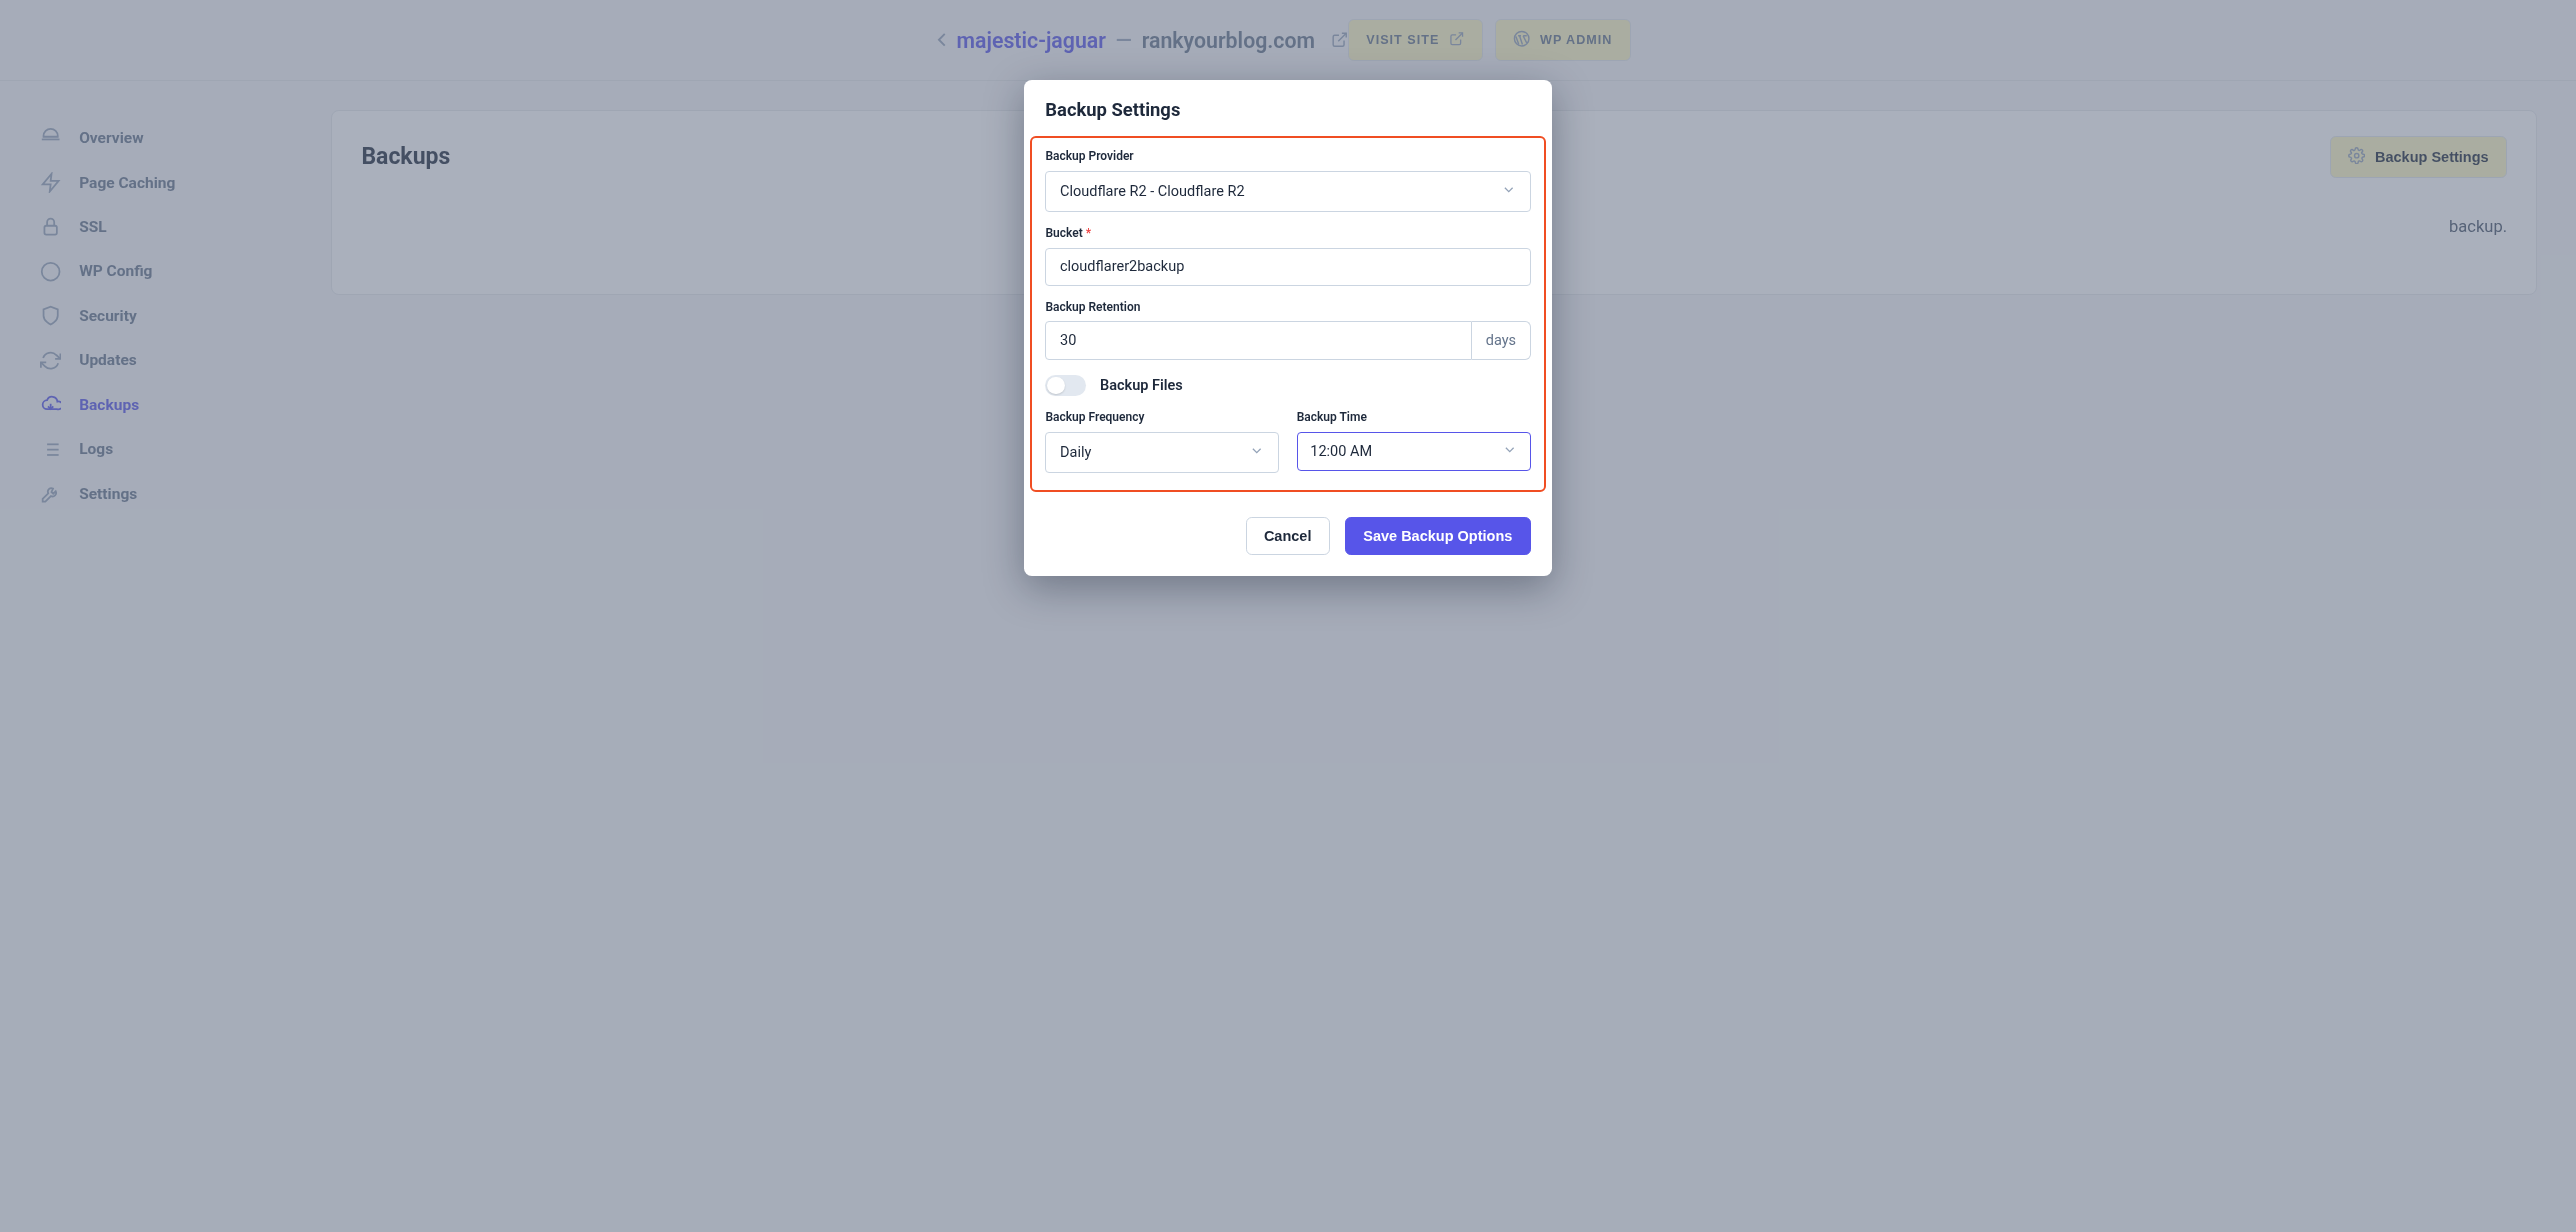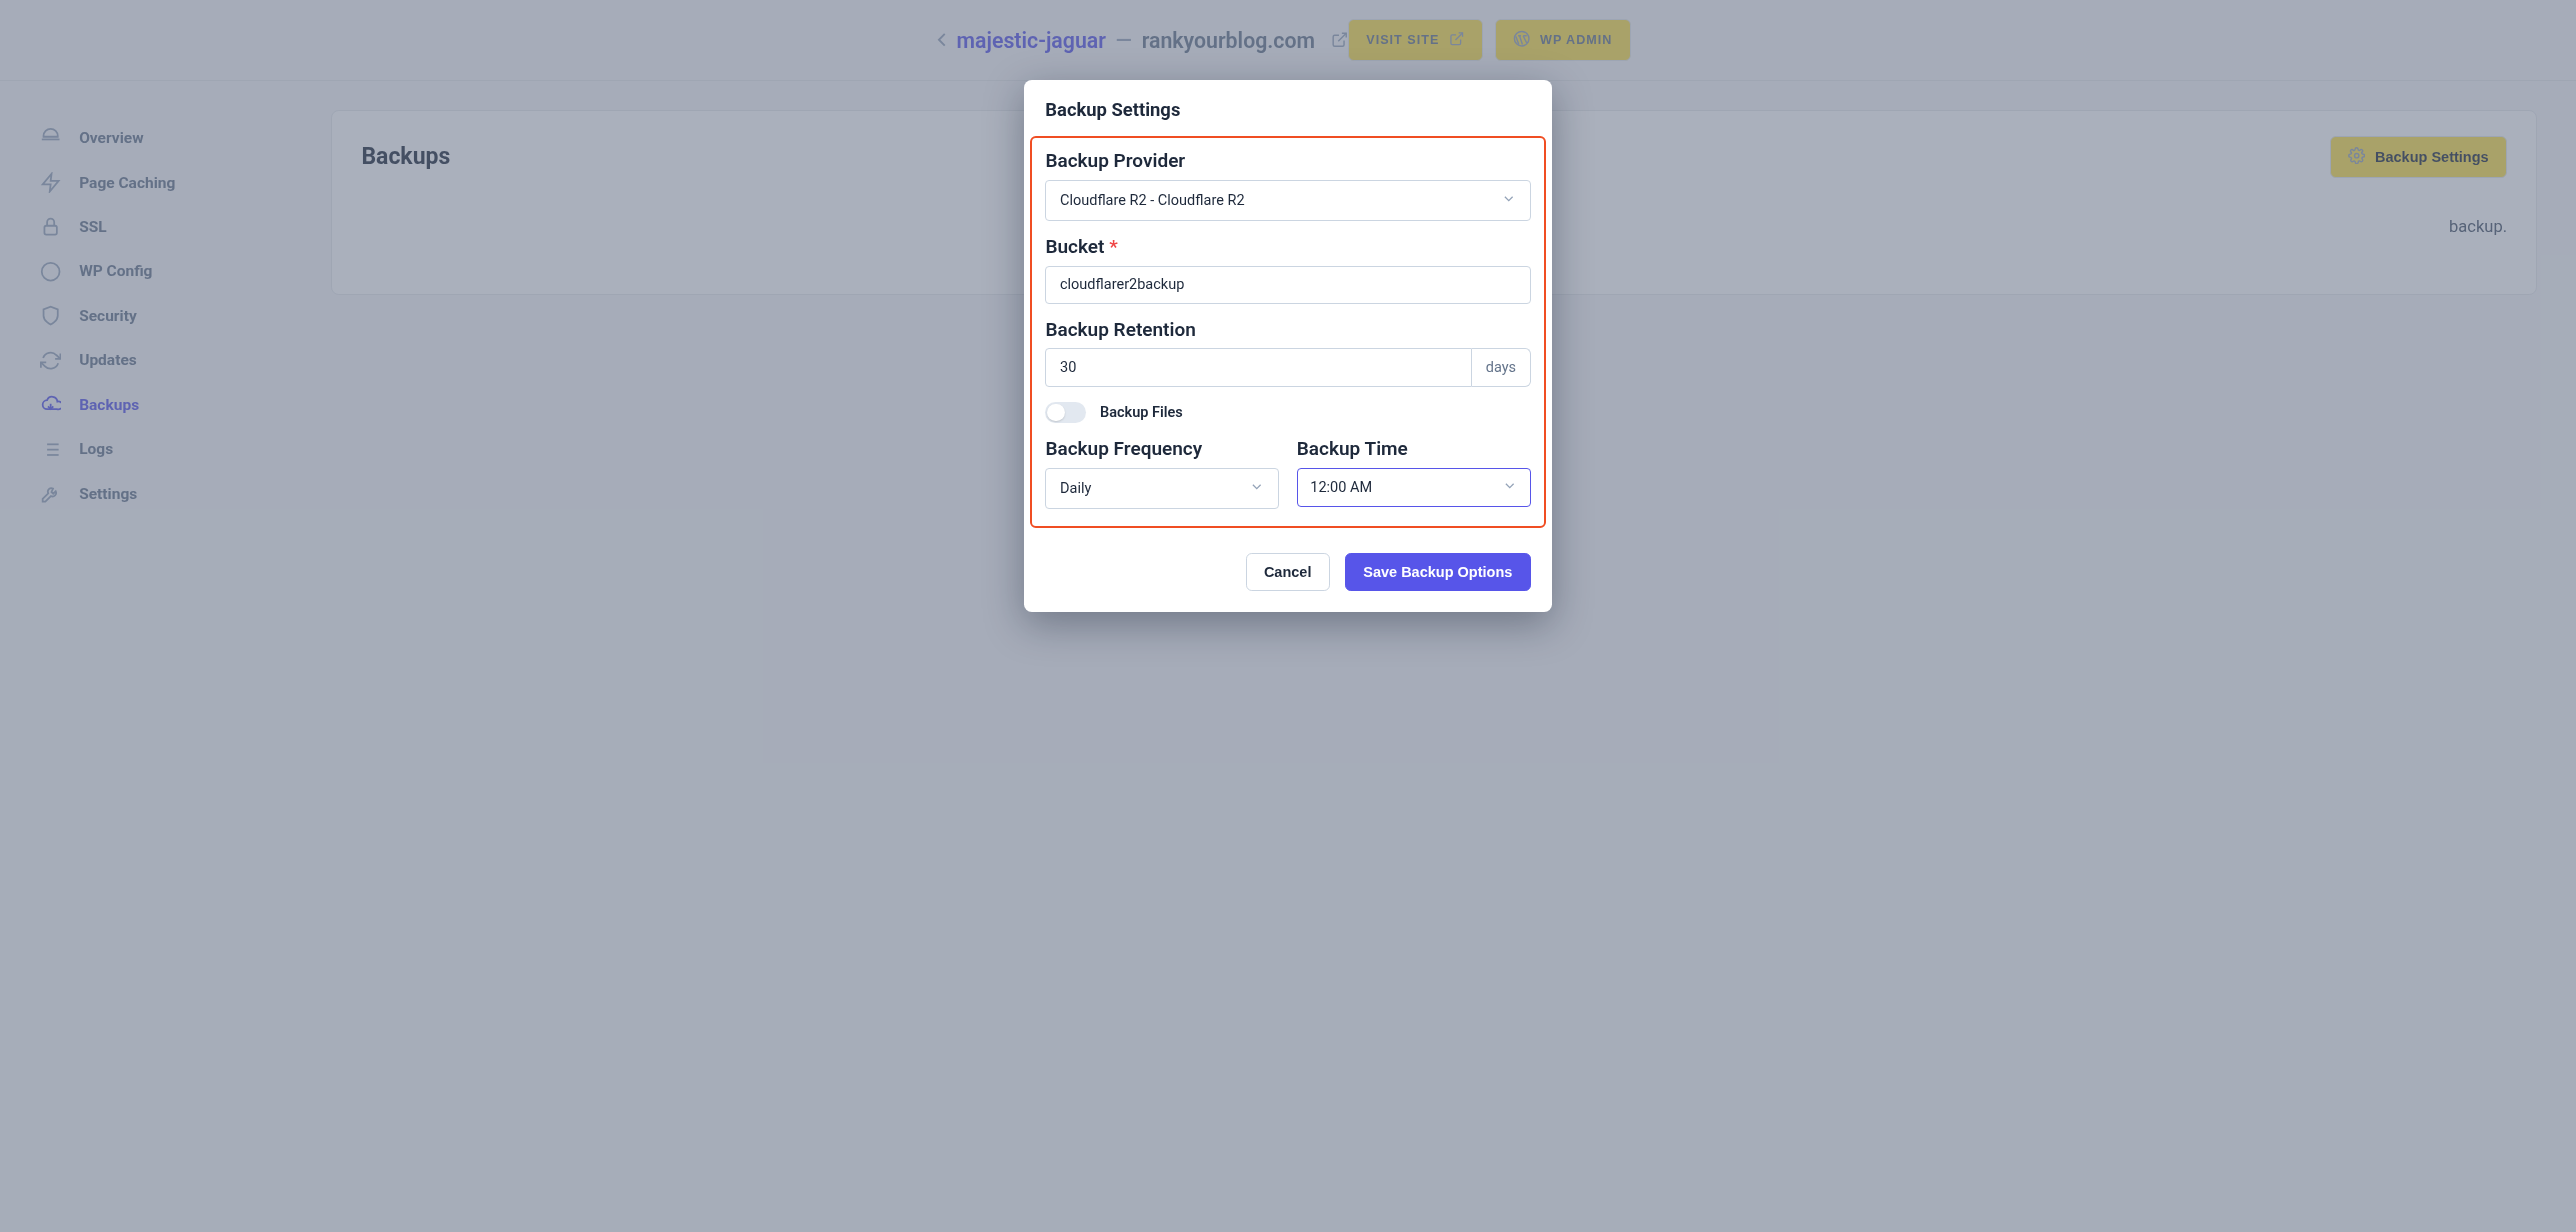--- a/index.html
+++ b/index.html
@@ -35,21 +35,21 @@
   .breadcrumbs .dash { color: #94a3b8; font-weight: 500; }
   .breadcrumbs .external { display: inline-flex; margin-left: 5.8px; }
 
   .header-actions { display: flex; gap: 11.6px; }
   .btn {
     display: inline-flex;
     align-items: center;
     gap: 9.7px;
     padding: 9.7px 17.4px;
     border: 1px solid #e2e6ec;
-    background: #fde047;
+    background: #fef9c3;
     border-radius: 5.8px;
     font-size: 12.6px;
     font-weight: 700;
     color: #64748b;
     letter-spacing: .08em;
     cursor: pointer;
   }
 
   
   .main {
@@ -115,21 +115,21 @@
   .modal-body {
     margin: 9.7px 5.8px 15.5px;
     border: 2.4px solid #f04e23;
     border-radius: 5.8px;
     padding: 11.6px 13.6px 17.4px;
     display: flex;
     flex-direction: column;
     gap: 13.6px;
   }
   .form-group { display: flex; flex-direction: column; gap: 7.8px; }
-  .form-label { font-size: 19px; font-weight: 600; color: #1e293b; }
+  .form-label { font-size: 12px; font-weight: 600; color: #1e293b; }
   .req { color: #ef4444; }
   .control {
     width: 100%;
     border: 1px solid #cbd5e1;
     border-radius: 4px;
     padding: 9.7px 13.6px;
     font-size: 14.5px;
     color: #1e293b;
     background: #fff;
     display: flex;

